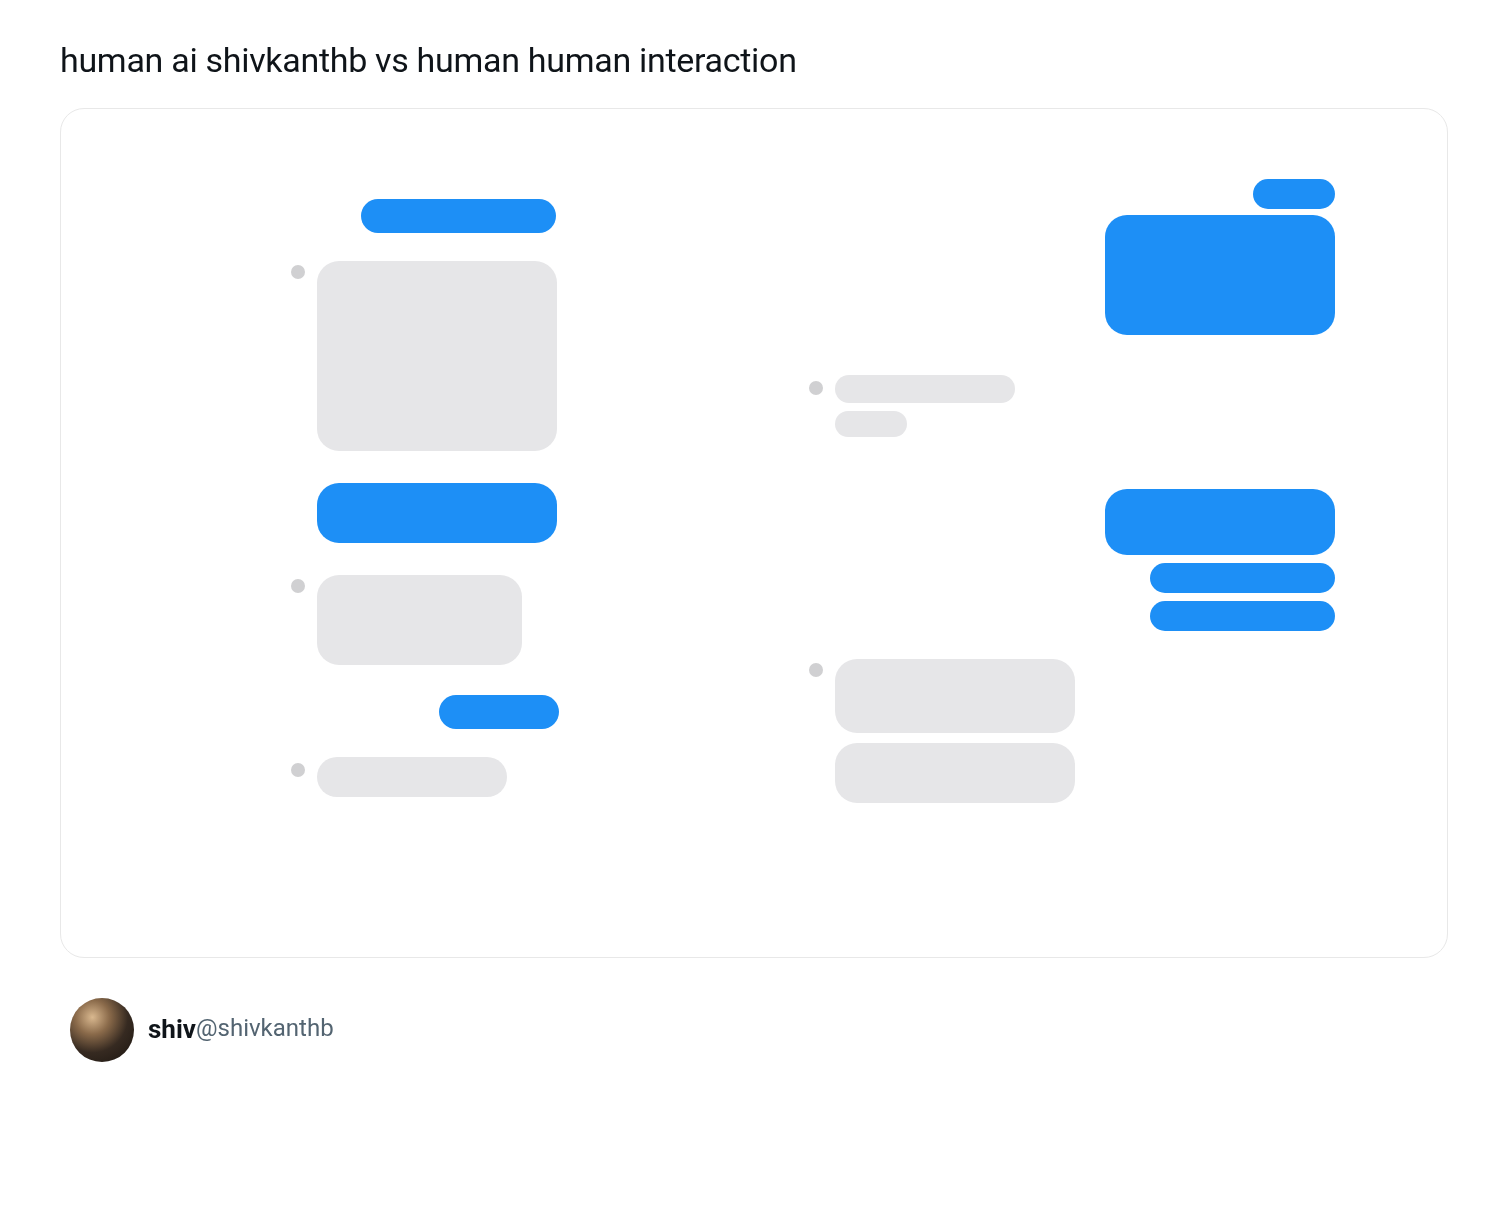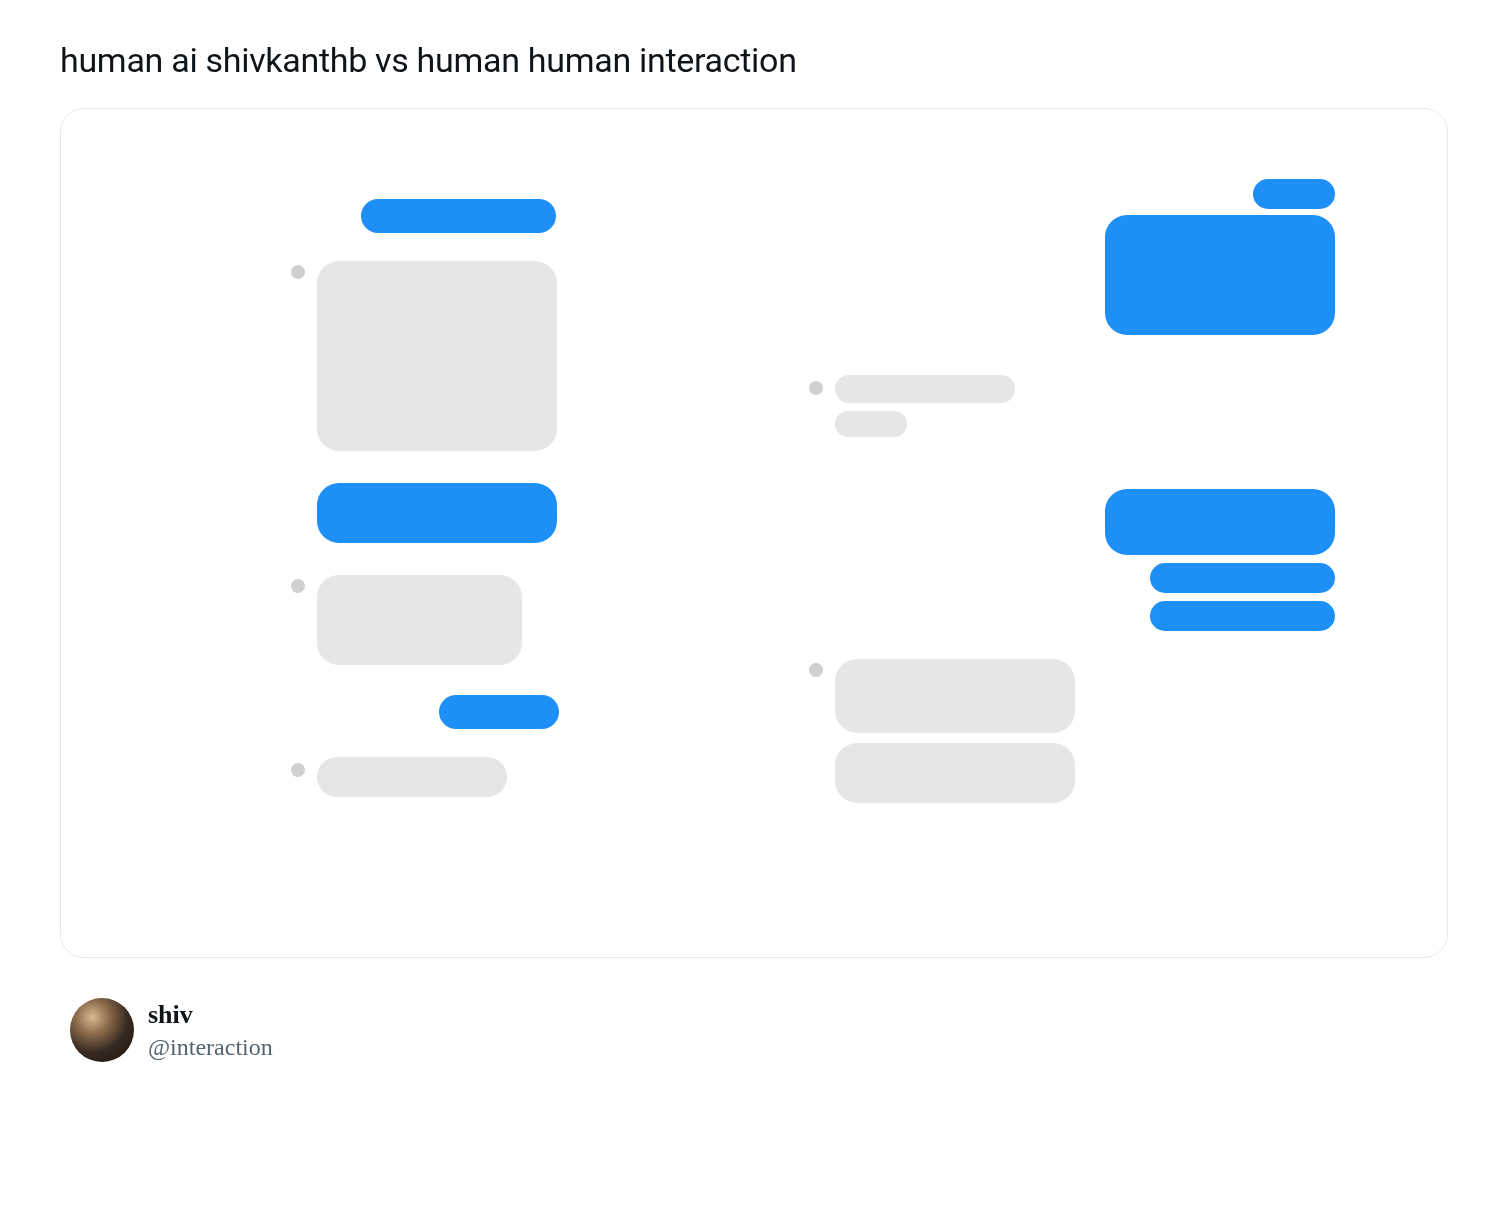--- a/index.html
+++ b/index.html
@@ -61,23 +61,22 @@
     }
     .avatar {
       width: 64px;
       height: 64px;
       border-radius: 50%;
       background: radial-gradient(circle at 35% 30%, #d9b88f 0%, #8a6a4a 28%, #362a21 58%, #1a140f 100%);
       flex-shrink: 0;
     }
     .author-text {
       display: flex;
-      flex-direction: column;
+      flex-direction: row;
       line-height: 1.3;
-      font-family: Liberation Serif, serif;
     }
     .author-name {
       font-size: 26px;
       font-weight: 700;
       color: #0f1419;
     }
     .author-handle {
       font-size: 24px;
       font-weight: 400;
       color: #536471;
@@ -127,16 +126,16 @@
       <div class="bubble grey" style="top:490px; left:56px; width:240px; height:74px;"></div>
       <div class="bubble grey" style="top:574px; left:56px; width:240px; height:60px;"></div>
     </div>
 
   </div>
 
   <div class="author-row">
     <div class="avatar"></div>
     <div class="author-text">
       <div class="author-name">shiv</div>
-      <div class="author-handle">@interaction</div>
+      <div class="author-handle">@shivkanthb</div>
     </div>
   </div>
 </div>
 
 </body></html>

